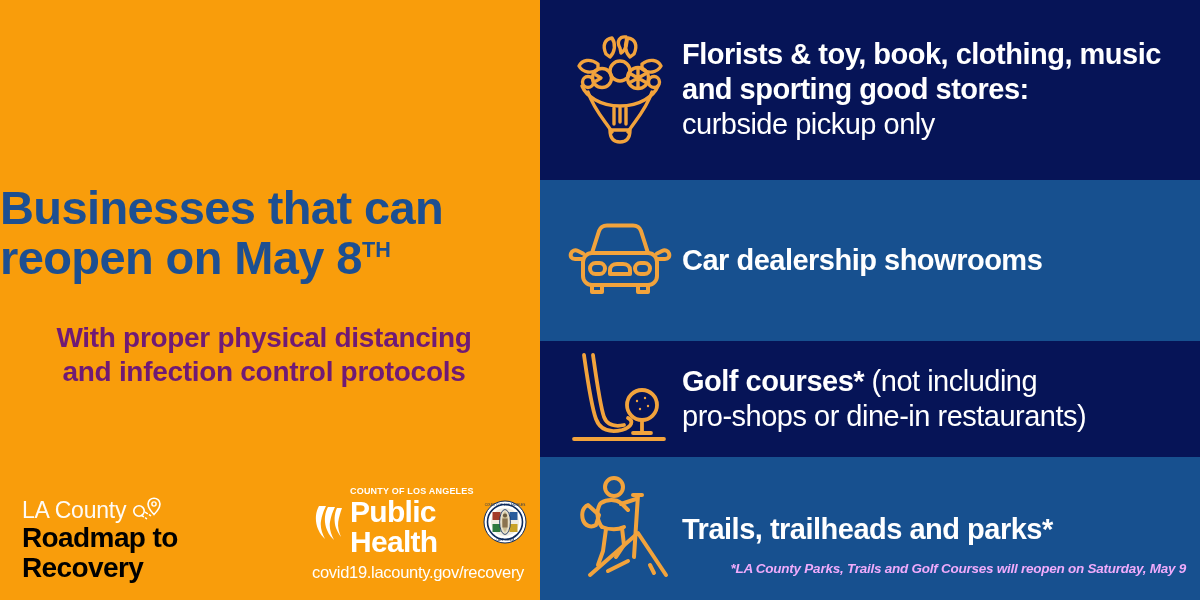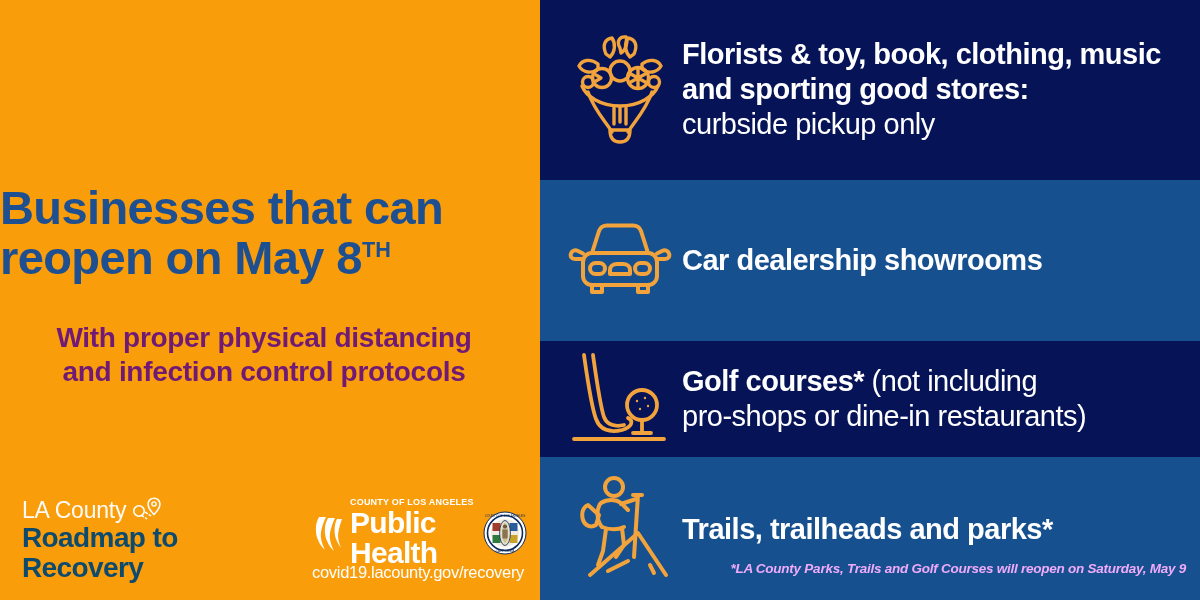--- a/index.html
+++ b/index.html
@@ -86,21 +86,21 @@
     color: #ffffff;
     opacity: 0.97;
   }
   .roadmap-pin svg { display: block; }
   .roadmap-title {
     font-size: 28px;
     font-weight: bold;
     letter-spacing: -0.6px;
     line-height: 1.05;
     margin-top: 1px;
-    color: #0c4a6e;
+    color: #000000;
   }
 
   
   .ph-lockup {
     position: absolute;
     left: 312px;
     bottom: 18px;
     width: 215px;
     color: #ffffff;
   }
@@ -126,21 +126,21 @@
     font-size: 30px;
     font-weight: bold;
     letter-spacing: -0.7px;
     display: block;
   }
   .ph-seal { margin-left: 2px; }
   .ph-seal svg { display: block; }
   .ph-url {
     font-size: 16.5px;
     letter-spacing: -0.3px;
-    margin-top: 7px;
+    margin-top: 18px;
     text-align: left;
     color: #ffffff;
     white-space: nowrap;
   }
 
   
   .right-col {
     position: relative;
     width: 660px;
     height: 600px;

